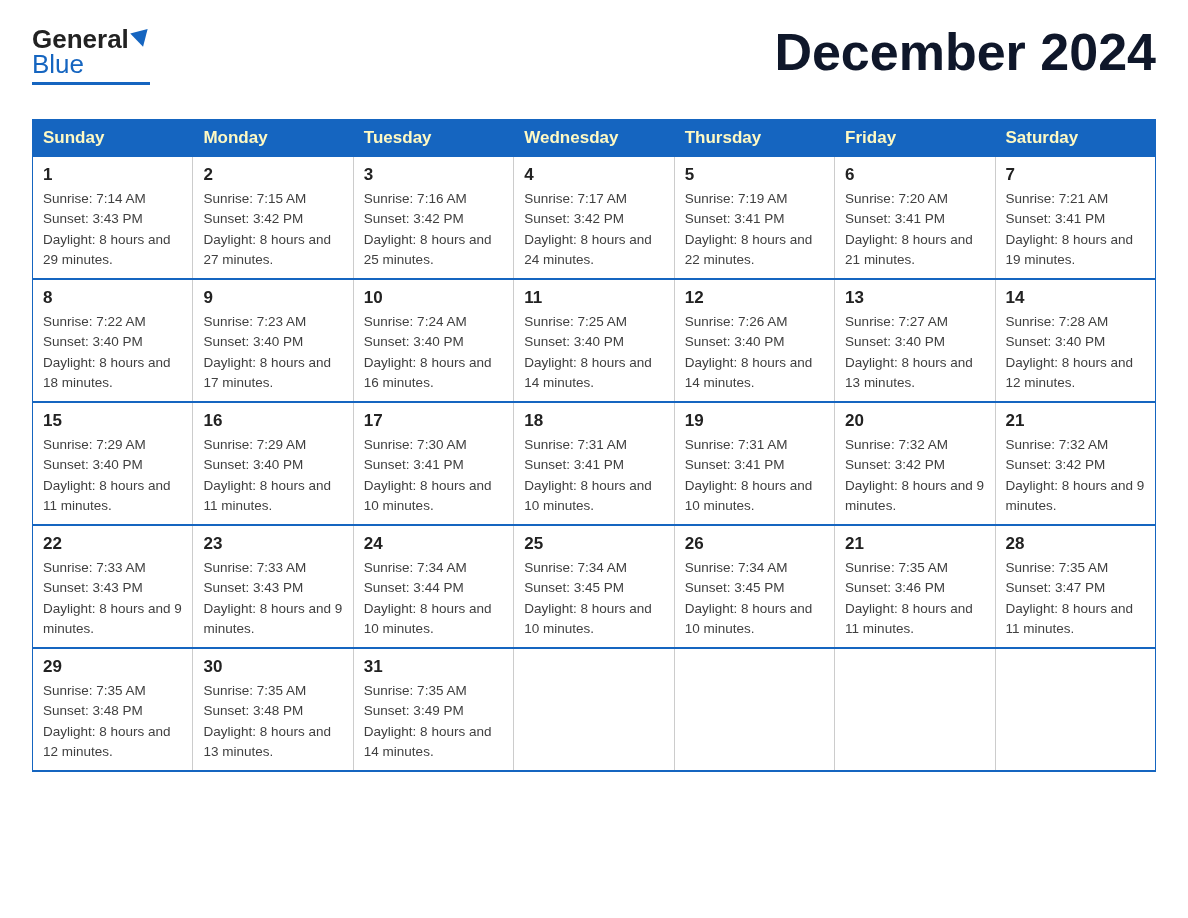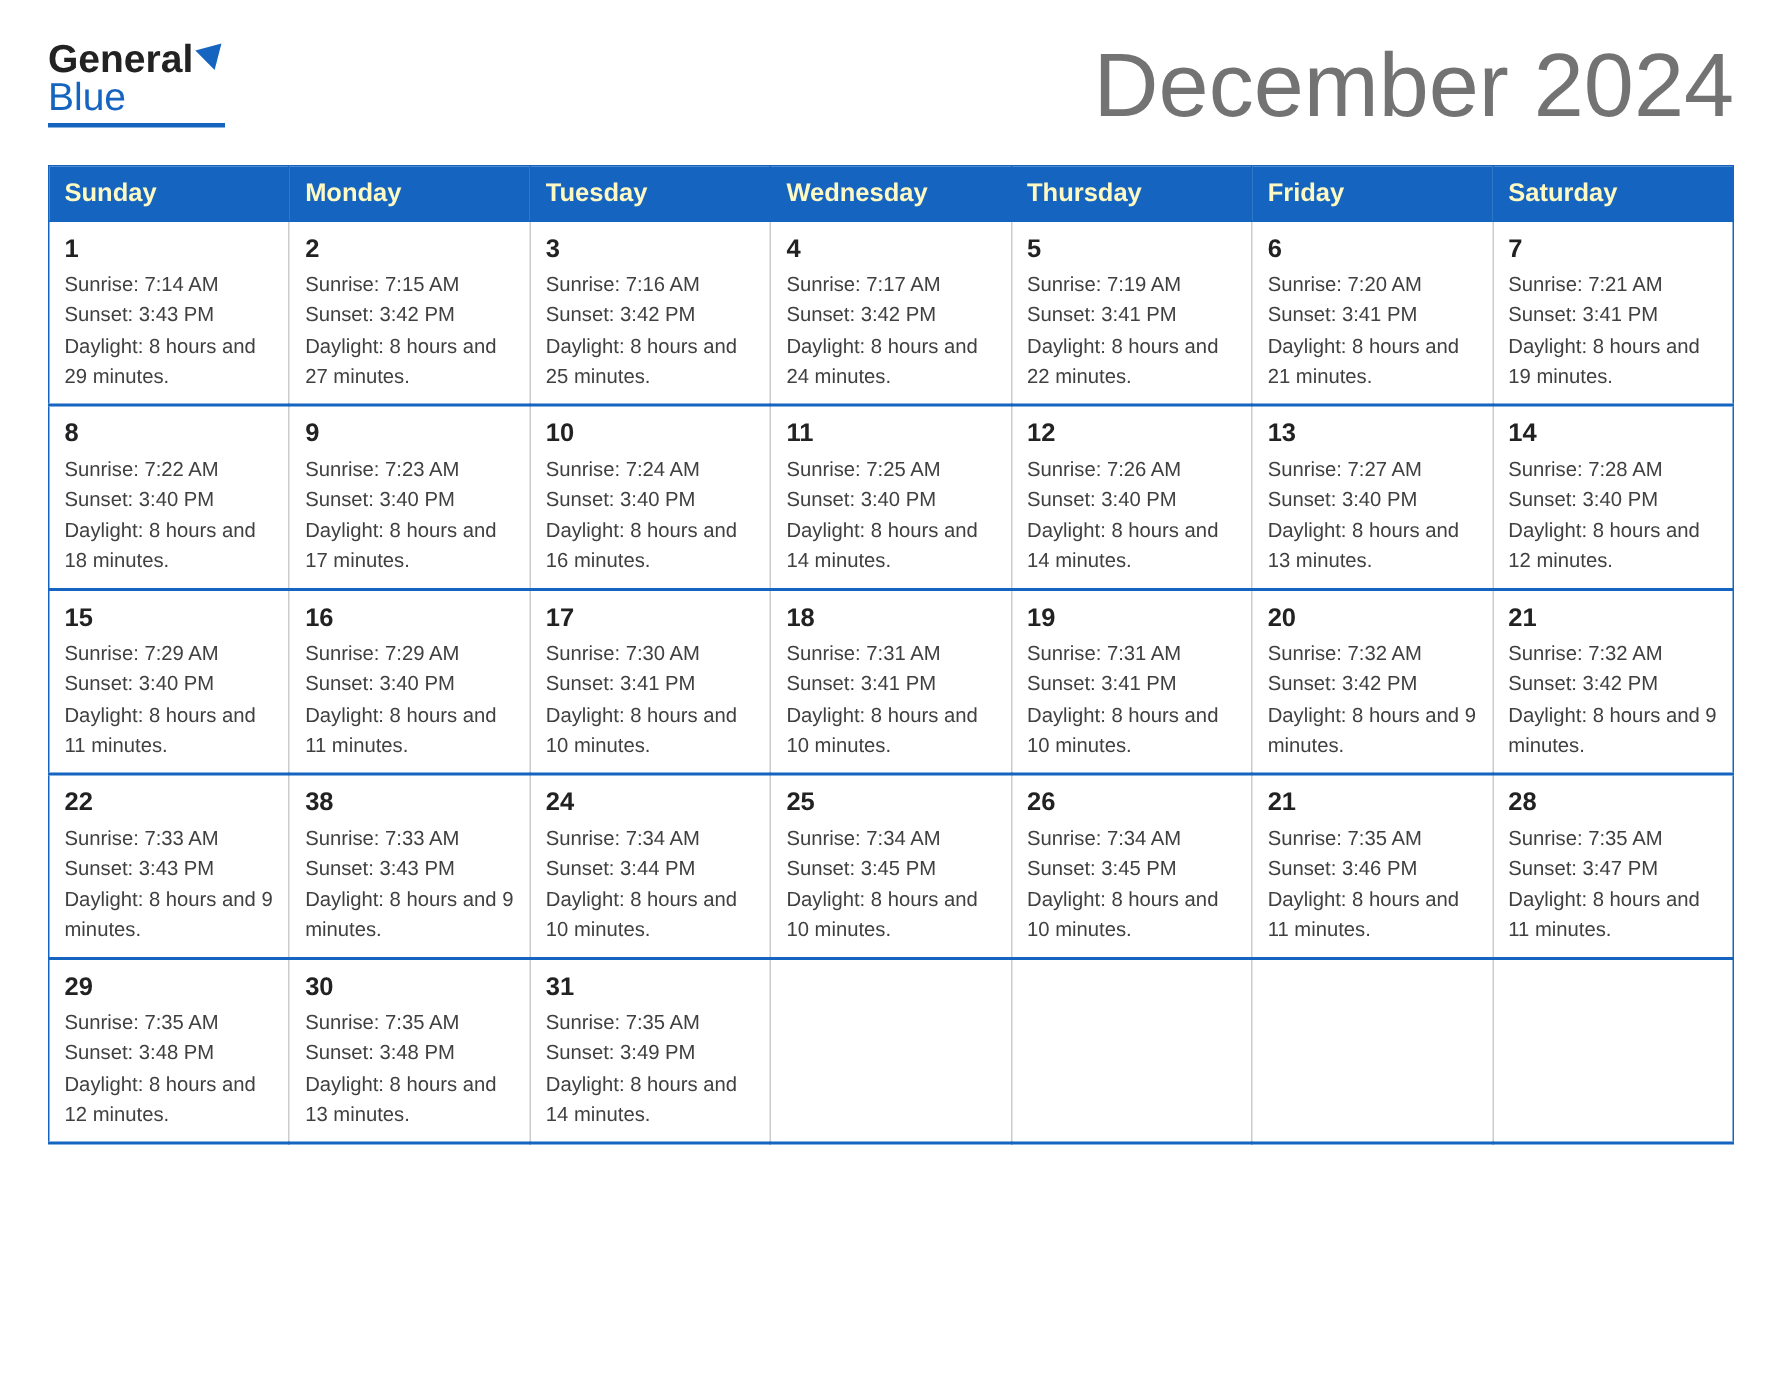--- a/index.html
+++ b/index.html
@@ -7,21 +7,21 @@
       background: #fff;
       font-family: Arial, sans-serif;
       padding: 24px 32px;
       width: 1188px;
       min-height: 918px;
     }
     .header {
       display: flex;
       justify-content: space-between;
       align-items: flex-start;
-      margin-bottom: 20px;
+      margin-bottom: 34px;
     }
     .logo {
       display: flex;
       flex-direction: column;
       align-items: flex-start;
     }
     .logo-text {
       display: flex;
       align-items: center;
     }
@@ -38,23 +38,23 @@
     .logo-underline {
       width: 100%;
       height: 3px;
       background: #1565c0;
       margin-top: 2px;
     }
     .header-right {
       text-align: right;
     }
     .month-title {
-      font-size: 60px;
-      font-weight: normal;
-      color: #737373;
+      font-size: 52px;
+      font-weight: bold;
+      color: #0f172a;
       line-height: 1.1;
     }
     .location {
       font-size: 22px;
       color: #333;
       margin-top: 4px;
     }
     table {
       width: 100%;
       border-collapse: collapse;
@@ -222,21 +222,21 @@
           <div class="day-number">21</div>
         <div class="day-info">Sunrise: 7:32 AM<br>Sunset: 3:42 PM<br>Daylight: 8 hours and 9 minutes.</div>
         </td>
       </tr>
       <tr>
         <td>
           <div class="day-number">22</div>
         <div class="day-info">Sunrise: 7:33 AM<br>Sunset: 3:43 PM<br>Daylight: 8 hours and 9 minutes.</div>
         </td>
         <td>
-          <div class="day-number">38</div>
+          <div class="day-number">23</div>
         <div class="day-info">Sunrise: 7:33 AM<br>Sunset: 3:43 PM<br>Daylight: 8 hours and 9 minutes.</div>
         </td>
         <td>
           <div class="day-number">24</div>
         <div class="day-info">Sunrise: 7:34 AM<br>Sunset: 3:44 PM<br>Daylight: 8 hours and 10 minutes.</div>
         </td>
         <td>
           <div class="day-number">25</div>
         <div class="day-info">Sunrise: 7:34 AM<br>Sunset: 3:45 PM<br>Daylight: 8 hours and 10 minutes.</div>
         </td>

